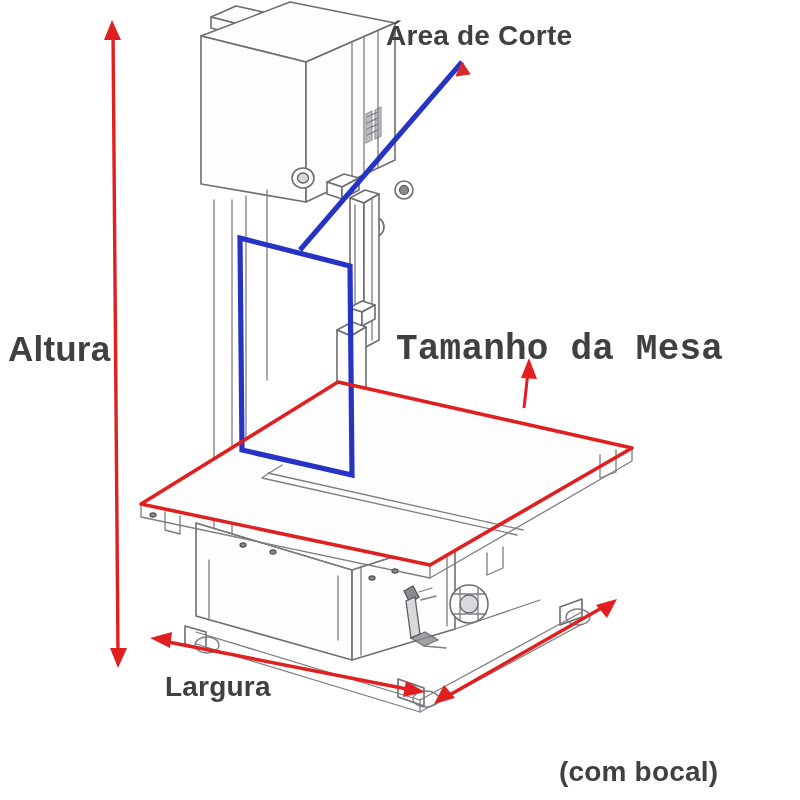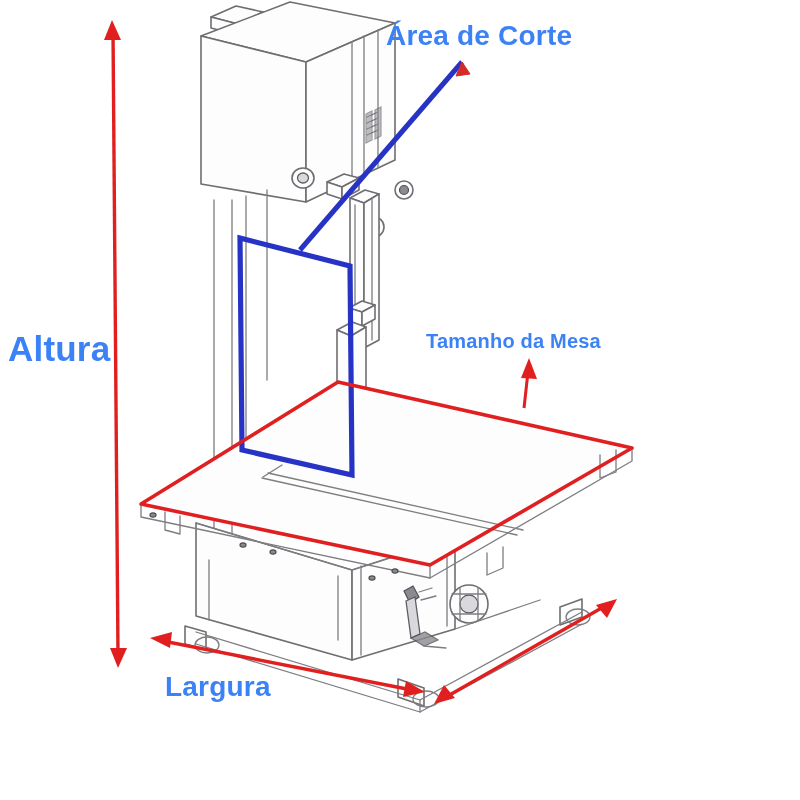--- a/index.html
+++ b/index.html
@@ -30,30 +30,30 @@
   .mech-fill { fill: #fdfdfd; stroke: #6e6e72; stroke-width: 1.6; stroke-linejoin: round; }
   .mech-dark { fill: #8a8a90; stroke: #4f4f55; stroke-width: 1.2; }
   .mech-mid { fill: #d9d9dd; stroke: #5d5d63; stroke-width: 1.3; }
   .dim-line { fill: none; stroke: #e21f1f; stroke-width: 3.4; stroke-linecap: butt; }
   .dim-line-thin { fill: none; stroke: #e21f1f; stroke-width: 3.0; stroke-linecap: butt; }
   .table-outline { fill: none; stroke: #e02020; stroke-width: 3.6; stroke-linejoin: round; }
   .cut-area { fill: none; stroke: #2633c4; stroke-width: 5.2; stroke-linejoin: miter; }
   .cut-leader { fill: none; stroke: #2633c4; stroke-width: 5.0; stroke-linecap: butt; }
   .label {
     position: absolute;
-    color: #3b82f6;
+    color: #404040;
     font-family: "Liberation Sans", sans-serif;
     font-weight: bold;
     white-space: pre;
     line-height: 1.12;
     letter-spacing: 0.2px;
   }
   #label-area-de-corte { left: 386px; top: 20px; font-size: 28px; }
   #label-altura { left: 8px; top: 329px; font-size: 35px; }
-  #label-tamanho-da-mesa { left: 426px; top: 330px; font-size: 20px; }
+  #label-tamanho-da-mesa { left: 396px; top: 330px; font-size: 36px; font-family: Liberation Mono, monospace; }
   #label-largura { left: 165px; top: 671px; font-size: 28px; text-align: center; }
   #label-comprimento { left: 527px; top: 662px; font-size: 28px; text-align: center; }
 </style>
 </head>
 <body>
 
 <div id="diagram-root">
 
   <svg class="drawing" viewBox="0 0 800 800">
 
@@ -226,15 +226,16 @@
   <div class="label" id="label-area-de-corte">Área de Corte</div>
 
   <div class="label" id="label-altura">Altura</div>
 
   <div class="label" id="label-tamanho-da-mesa">Tamanho da Mesa</div>
 
   <div class="label" id="label-largura">Largura</div>
 
   <div class="label" id="label-comprimento">
     <br>
+    <span>(com bocal)</span>
   </div>
 
 </div>
 
 </body></html>

